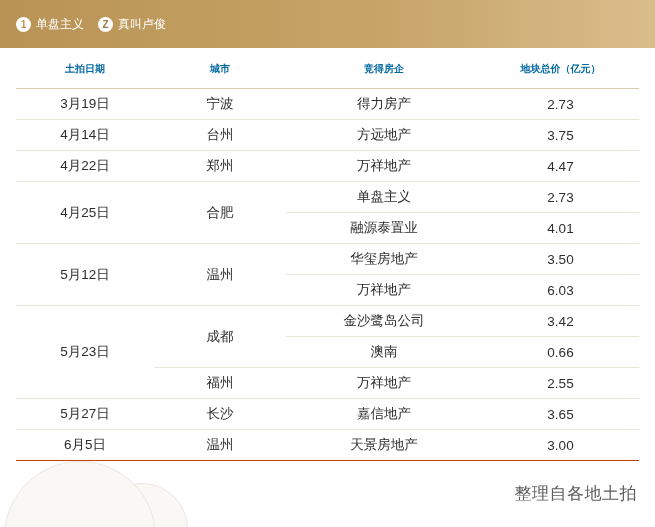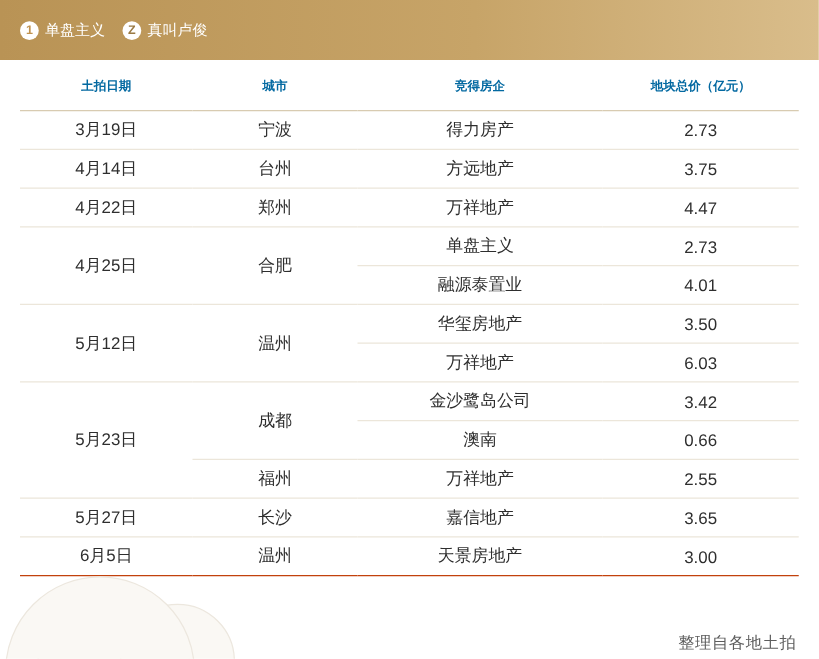--- a/index.html
+++ b/index.html
@@ -125,22 +125,22 @@
     vertical-align: middle;
   }
   col.c-date  { width: 138px; }
   col.c-city  { width: 132px; }
   col.c-firm  { width: 196px; }
   col.c-price { width: 157px; }
 
   .footer-note {
     position: absolute;
     right: 18px;
-    bottom: 4px;
-    font-size: 13px;
+    bottom: 22px;
+    font-size: 17px;
     color: #5d5d5d;
     letter-spacing: 0.5px;
   }
 </style>
 </head>
 <body>
 
 <div class="page">
 
   <div class="watermark">

